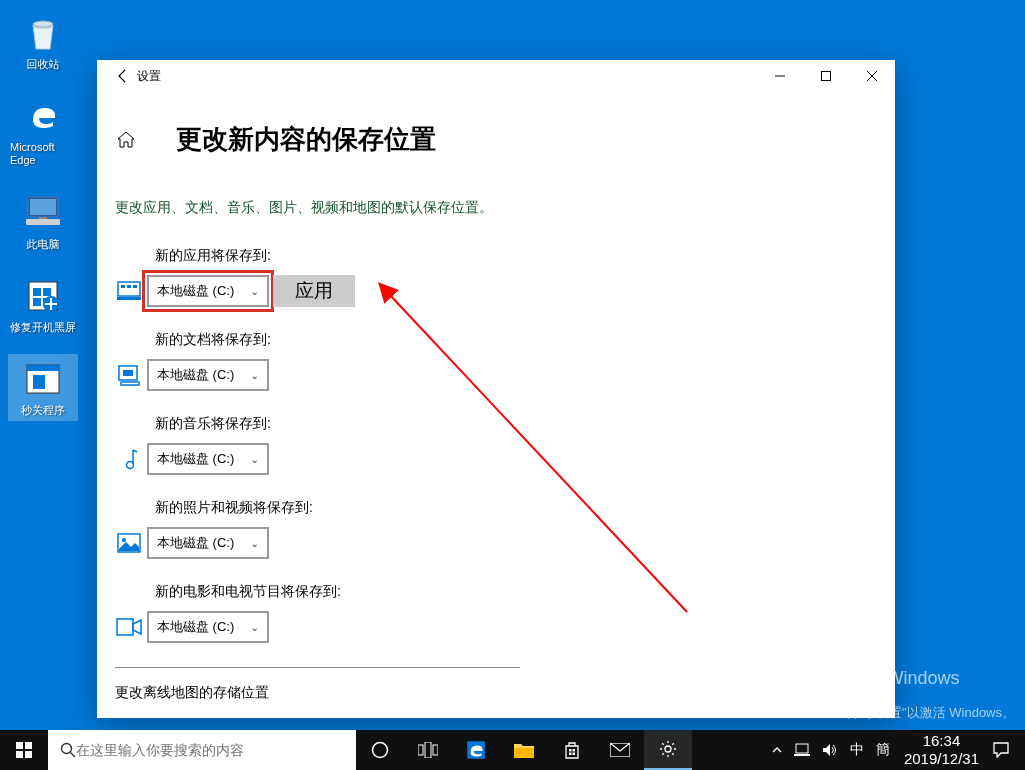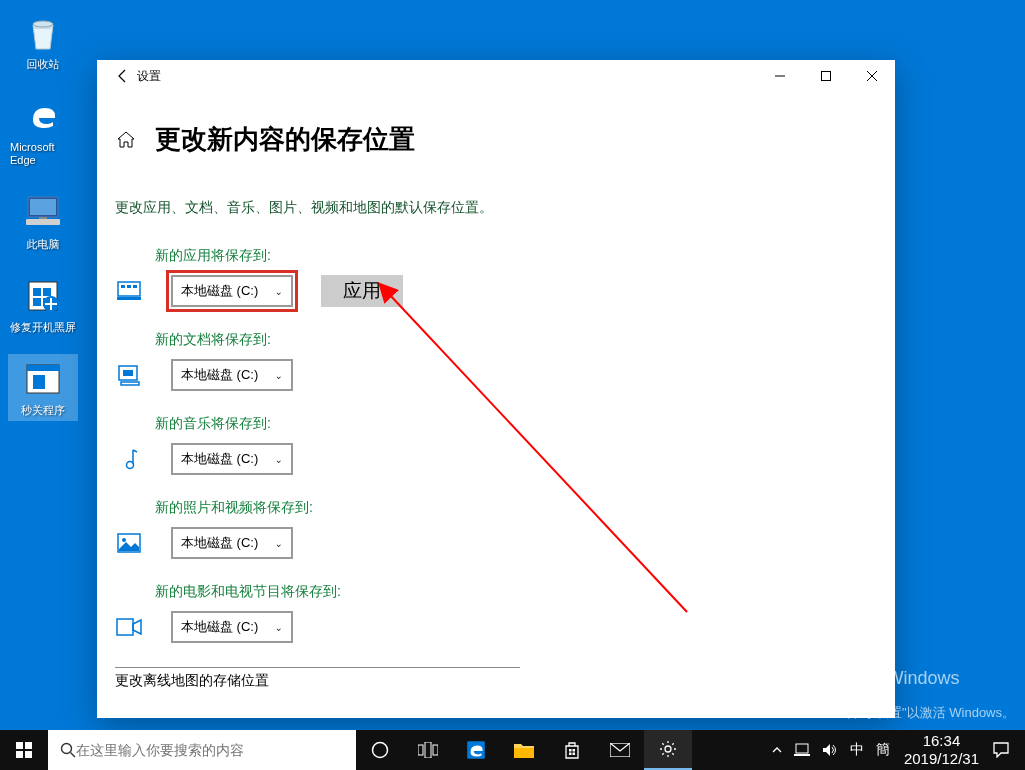--- a/index.html
+++ b/index.html
@@ -17,33 +17,33 @@
 .titlebar { height: 32px; display: flex; align-items: center; justify-content: space-between; padding: 0 0 0 12px; }
 .titlebar-left { display: flex; align-items: center; }
 .back-btn { width: 28px; height: 28px; display: flex; align-items: center; justify-content: center; cursor: pointer; }
 .app-title { font-size: 12px; color: #000; }
 .window-controls { display: flex; }
 .win-btn { width: 46px; height: 32px; display: flex; align-items: center; justify-content: center; cursor: pointer; font-size: 10px; font-family: "Segoe MDL2 Assets", sans-serif; }
 
 .content { padding: 30px 18px 0 18px; height: calc(100% - 32px); overflow: hidden; position: relative; }
 .page-header { display: flex; align-items: center; gap: 18px; margin-bottom: 42px; }
 .home-btn { width: 22px; height: 22px; cursor: pointer; display: flex; align-items: center; justify-content: center; }
-.page-title { font-size: 26px; font-weight: 600; color: #000; }
+.page-title { font-size: 26px; font-weight: 600; color: #000; margin-left: 21px; }
 .subtitle { font-size: 14px; color: #14532d; margin-bottom: 30px; margin-left: 0; }
 
 .setting-group { margin-bottom: 24px; }
-.setting-label { font-size: 14px; color: #15803d; margin-bottom: 10px; margin-left: 40px; }
-.setting-row { display: flex; align-items: center; gap: 28px; }
+.setting-label { font-size: 14px; color: #000000; margin-bottom: 10px; margin-left: 40px; }
+.setting-row { display: flex; align-items: center; gap: 4px; }
 .setting-icon { width: 28px; height: 22px; display: flex; align-items: center; justify-content: center; color: #0078d7; }
 .dropdown { width: 122px; height: 32px; border: 2px solid #999; background: #fff; display: flex; align-items: center; justify-content: space-between; padding: 0 8px; cursor: pointer; font-size: 13px; }
 .dropdown.highlighted { outline: 3px solid #d93025; outline-offset: 2px; }
 .chevron { font-size: 10px; color: #333; }
 .apply-btn { width: 82px; height: 32px; background: #ccc; border: none; font-size: 19px; cursor: pointer; }
 
-.offline-line { border-top: 1px solid #888; width: 405px; margin-left: 0; padding-top: 4px; margin-top: 22px; font-size: 14px; }
+.offline-line { border-top: 1px solid #888; width: 405px; margin-left: 0; padding-top: 16px; margin-top: 22px; font-size: 14px; }
 
 
 .arrow-svg { position: absolute; pointer-events: none; }
 
 
 .watermark { position: absolute; right: 10px; bottom: 48px; text-align: left; color: rgba(255,255,255,0.65); font-size: 13px; }
 .watermark .line1 { font-size: 18px; margin-bottom: 14px; }
 
 
 .taskbar { position: absolute; bottom: 0; left: 0; right: 0; height: 40px; background: #101010; display: flex; align-items: stretch; color: #fff; }

